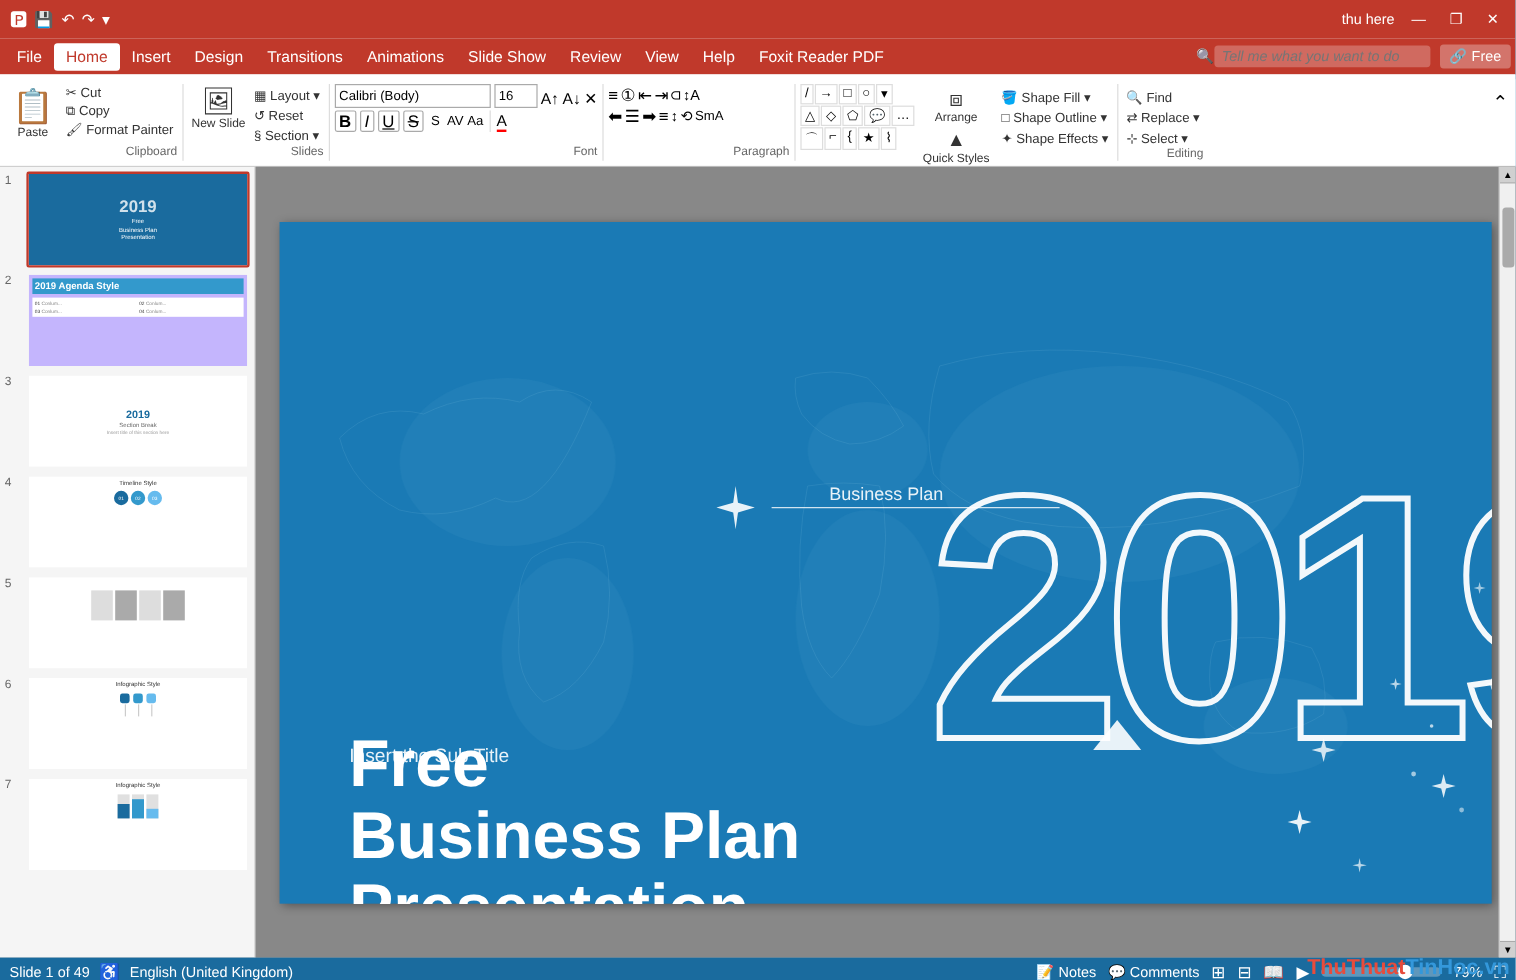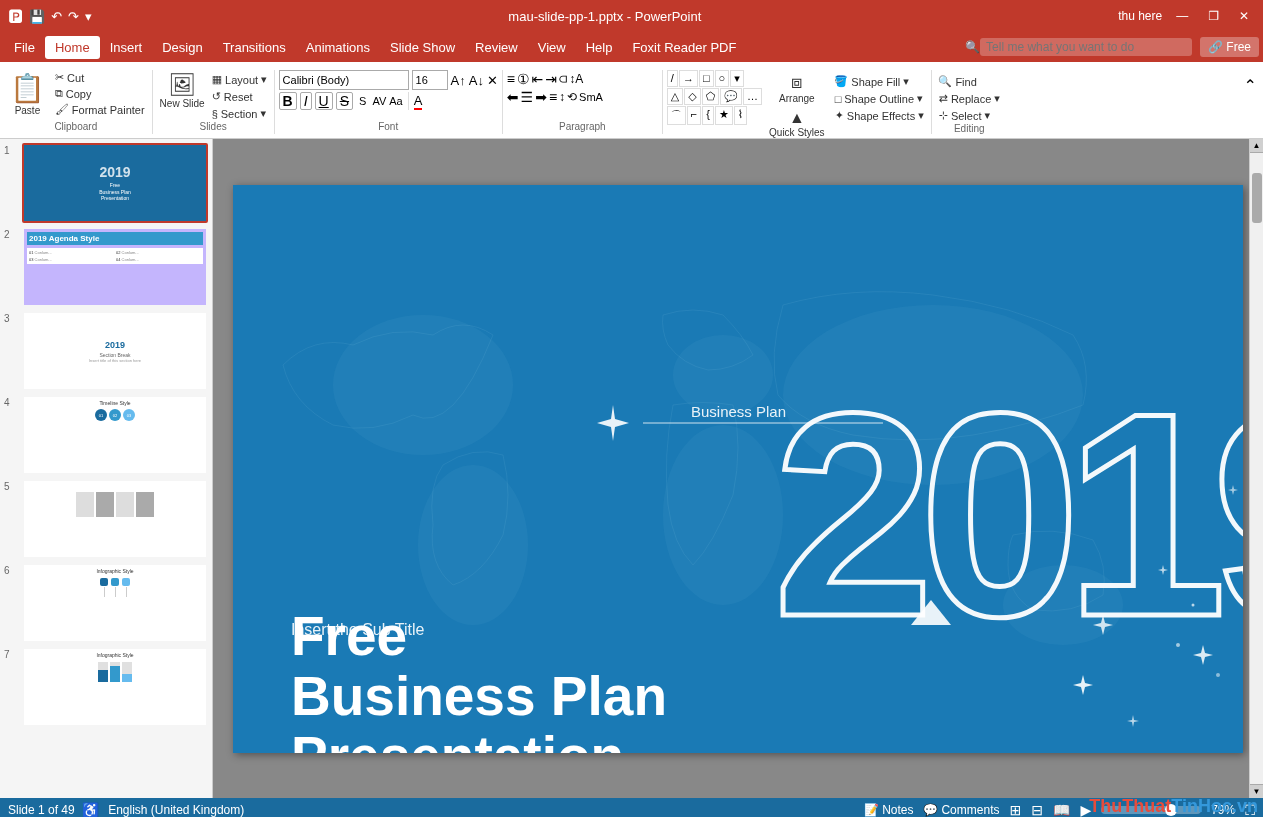--- a/index.html
+++ b/index.html
@@ -96,21 +96,21 @@
 
     
     .ribbon-top {
       display: flex;
       height: 72px;
       background: white;
       padding: 4px 0;
     }
     .rg { display: flex; flex-direction: column; padding: 0 4px; border-right: 1px solid #ddd; position: relative; }
     .rg-inner { display: flex; align-items: flex-start; gap: 1px; flex: 1; }
-    .rg-label { font-size: 10px; color: #666; text-align: center; padding-bottom: 2px; }
+    .rg-label { font-size: 10px; color: #666; text-align: right; padding-bottom: 2px; }
 
     .rb { display: flex; flex-direction: column; align-items: center; padding: 2px 3px; cursor: pointer; border-radius: 2px; font-size: 10px; color: #333; min-width: 28px; }
     .rb .tx { font-size: 10px; }
 
     .rb-sm { display: flex; flex-direction: row; align-items: center; padding: 1px 3px; cursor: pointer; border-radius: 2px; font-size: 11px; color: #333; gap: 3px; }
 
     .rb-col { display: flex; flex-direction: column; gap: 1px; }
 
     
     .font-select { width: 130px; height: 20px; font-size: 11px; border: 1px solid #aaa; }
@@ -177,23 +177,20 @@
 </head>
 <body>
 
 <div id="titlebar">
   <div class="left">
     <span style="font-size:16px;">🅿</span>
     <span style="font-size:13px; cursor:pointer;">💾</span>
     <span style="font-size:13px; cursor:pointer;">↶</span>
     <span style="font-size:13px; cursor:pointer;">↷</span>
     <span style="font-size:13px; cursor:pointer;">▾</span>
-  </div>
-  <div class="center">
-    <span>mau-slide-pp-1.pptx - PowerPoint</span>
   </div>
   <div class="right">
     <span style="font-size:12px;">thu here</span>
     <span class="titlebar-btn">—</span>
     <span class="titlebar-btn">❐</span>
     <span class="titlebar-btn">✕</span>
   </div>
 </div>
 
 <div id="menubar">
@@ -203,21 +200,21 @@
   <span class="menu-item">Design</span>
   <span class="menu-item">Transitions</span>
   <span class="menu-item">Animations</span>
   <span class="menu-item">Slide Show</span>
   <span class="menu-item">Review</span>
   <span class="menu-item">View</span>
   <span class="menu-item">Help</span>
   <span class="menu-item">Foxit Reader PDF</span>
   <span style="flex:1;"></span>
   <span style="font-size:12px;">🔍</span>
-  <input type="text" style="background: rgba(255, 255, 255, 0.25); border: none; color: white; padding: 2px 6px; font-size: 12px; border-radius: 3px; width: 212px; outline: none;" placeholder="Tell me what you want to do">
+  <input type="text" style="background: rgba(255, 255, 255, 0.25); border: none; color: white; padding: 2px 6px; font-size: 12px; border-radius: 3px; width: 180px; outline: none; font-style: italic;" placeholder="Tell me what you want to do">
   <span style="font-size:12px; background:rgba(255,255,255,0.3); padding:3px 8px; border-radius:3px; cursor:pointer; margin-left:8px;">🔗 Free</span>
 </div>
 
 <div id="ribbon" style="background:white; border-bottom:1px solid #ccc;">
   <div class="ribbon-top">
 
     <div class="rg">
       <div class="rg-inner" style="align-items:stretch;">
         <div class="rb large" style="font-size:28px; padding: 2px 6px;">
           <span>📋</span>
@@ -262,21 +259,21 @@
             <span>Section</span>
               <span>▾</span>
           </div>
         </div>
       </div>
       <div class="rg-label">Slides</div>
     </div>
 
     <div class="rg" style="min-width:220px;">
       <div class="rg-inner" style="flex-direction:column; gap:2px;">
-        <div style="display:flex; gap:3px; align-items:center;">
+        <div style="display:flex; gap:3px; align-items:flex-end;">
           <input type="text" class="font-select" value="Calibri (Body)" style="width: 130px; height: 20px; font-size: 11px; border: 1px solid rgb(170, 170, 170); padding: 0px 3px;">
           <input type="text" class="font-size" value="16" style="width: 36px; height: 20px; font-size: 11px; border: 1px solid rgb(170, 170, 170); padding: 0px 3px;">
           <span style="font-size:13px; cursor:pointer;">A↑</span>
           <span style="font-size:13px; cursor:pointer;">A↓</span>
           <span style="font-size:13px; cursor:pointer;">✕</span>
         </div>
         <div style="display:flex; gap:3px; align-items:center;">
           <span style="font-weight:bold; font-size:14px; cursor:pointer; padding:0 3px; border:1px solid #aaa; border-radius:2px;">B</span>
           <span style="font-style:italic; font-size:14px; cursor:pointer; padding:0 3px; border:1px solid #aaa; border-radius:2px;">I</span>
           <span style="text-decoration:underline; font-size:14px; cursor:pointer; padding:0 3px; border:1px solid #aaa; border-radius:2px;">U</span>

